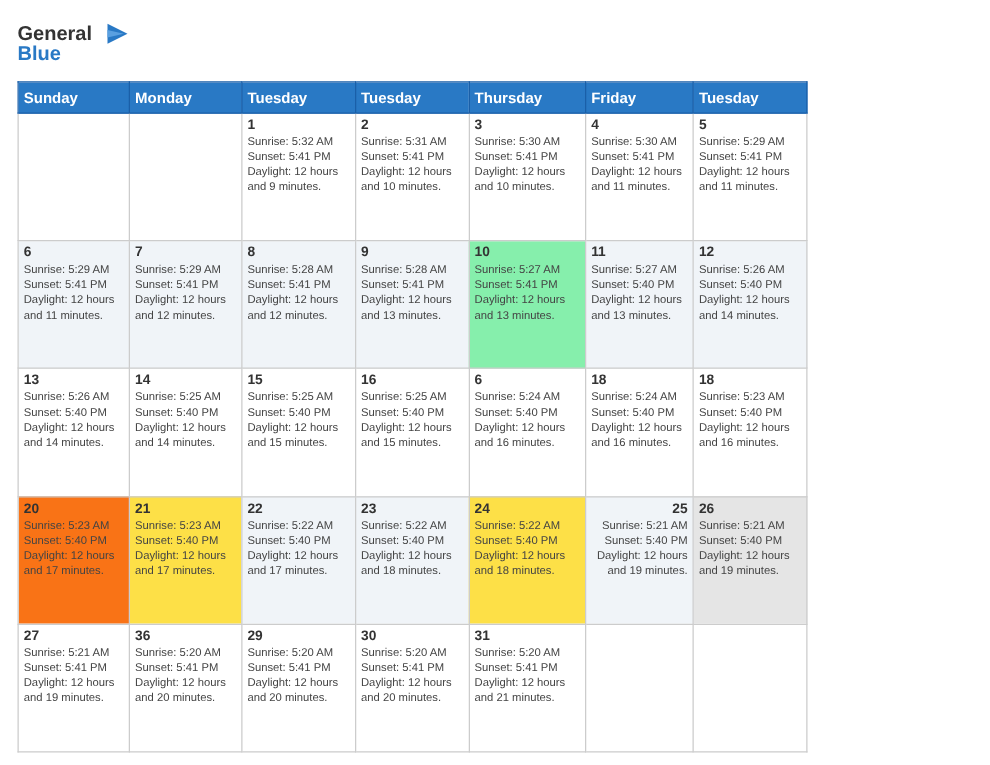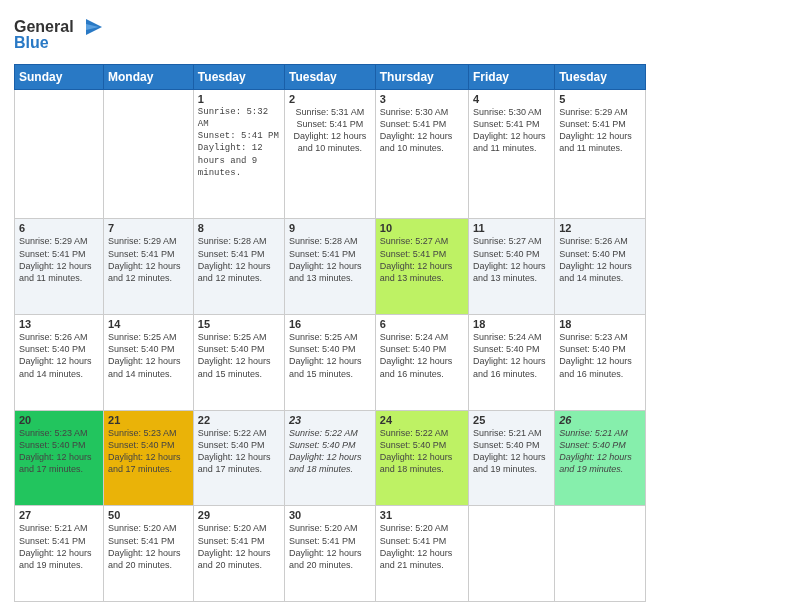--- a/index.html
+++ b/index.html
@@ -118,27 +118,27 @@
           <th>Friday</th>
           <th>Tuesday</th>
         </tr>
     </thead>
     <tbody id="calendar-body">
     <tr>
           <td class="empty-cell"></td>
           <td class="empty-cell"></td>
           <td>
             <span class="day-number">1</span>
-            <div class="day-info" style="white-space: pre-line; font-family: Liberation Mono, monospace;">Sunrise: 5:32 AM
+            <div class="day-info" style="white-space: pre-line;">Sunrise: 5:32 AM
 Sunset: 5:41 PM
 Daylight: 12 hours and 9 minutes.</div>
           </td>
           <td>
             <span class="day-number">2</span>
-            <div class="day-info" style="white-space: pre-line; text-align: center;">Sunrise: 5:31 AM
+            <div class="day-info" style="white-space: pre-line;">Sunrise: 5:31 AM
 Sunset: 5:41 PM
 Daylight: 12 hours and 10 minutes.</div>
           </td>
           <td>
             <span class="day-number">3</span>
             <div class="day-info" style="white-space: pre-line;">Sunrise: 5:30 AM
 Sunset: 5:41 PM
 Daylight: 12 hours and 10 minutes.</div>
           </td>
           <td>
@@ -172,21 +172,21 @@
             <div class="day-info" style="white-space: pre-line;">Sunrise: 5:28 AM
 Sunset: 5:41 PM
 Daylight: 12 hours and 12 minutes.</div>
           </td>
           <td style="background: rgb(240, 244, 248);">
             <span class="day-number">9</span>
             <div class="day-info" style="white-space: pre-line;">Sunrise: 5:28 AM
 Sunset: 5:41 PM
 Daylight: 12 hours and 13 minutes.</div>
           </td>
-          <td style="background: #bef264;">
+          <td style="background: #86efac;">
             <span class="day-number">10</span>
             <div class="day-info" style="white-space: pre-line;">Sunrise: 5:27 AM
 Sunset: 5:41 PM
 Daylight: 12 hours and 13 minutes.</div>
           </td>
           <td style="background: rgb(240, 244, 248);">
             <span class="day-number">11</span>
             <div class="day-info" style="white-space: pre-line;">Sunrise: 5:27 AM
 Sunset: 5:40 PM
 Daylight: 12 hours and 13 minutes.</div>
@@ -236,72 +236,72 @@
 Daylight: 12 hours and 16 minutes.</div>
           </td>
           <td>
             <span class="day-number">18</span>
             <div class="day-info" style="white-space: pre-line;">Sunrise: 5:23 AM
 Sunset: 5:40 PM
 Daylight: 12 hours and 16 minutes.</div>
           </td>
         </tr>
         <tr>
-          <td style="background: #22c55e;">
+          <td style="background: #f97316;">
             <span class="day-number">20</span>
             <div class="day-info" style="white-space: pre-line;">Sunrise: 5:23 AM
 Sunset: 5:40 PM
 Daylight: 12 hours and 17 minutes.</div>
           </td>
-          <td style="background: #eab308;">
+          <td style="background: #fde047;">
             <span class="day-number">21</span>
             <div class="day-info" style="white-space: pre-line;">Sunrise: 5:23 AM
 Sunset: 5:40 PM
 Daylight: 12 hours and 17 minutes.</div>
           </td>
           <td style="background: rgb(240, 244, 248);">
             <span class="day-number">22</span>
             <div class="day-info" style="white-space: pre-line;">Sunrise: 5:22 AM
 Sunset: 5:40 PM
 Daylight: 12 hours and 17 minutes.</div>
           </td>
-          <td style="background: rgb(240, 244, 248); font-style: italic;">
+          <td style="background: rgb(240, 244, 248);">
             <span class="day-number">23</span>
             <div class="day-info" style="white-space: pre-line;">Sunrise: 5:22 AM
 Sunset: 5:40 PM
 Daylight: 12 hours and 18 minutes.</div>
           </td>
-          <td style="background: #bef264;">
+          <td style="background: #fde047;">
             <span class="day-number">24</span>
             <div class="day-info" style="white-space: pre-line;">Sunrise: 5:22 AM
 Sunset: 5:40 PM
 Daylight: 12 hours and 18 minutes.</div>
           </td>
-          <td style="background: rgb(240, 244, 248);">
+          <td style="background: rgb(240, 244, 248); text-align: right;">
             <span class="day-number">25</span>
             <div class="day-info" style="white-space: pre-line;">Sunrise: 5:21 AM
 Sunset: 5:40 PM
 Daylight: 12 hours and 19 minutes.</div>
           </td>
-          <td style="background: #86efac; font-style: italic;">
+          <td style="background: #e5e5e5;">
             <span class="day-number">26</span>
             <div class="day-info" style="white-space: pre-line;">Sunrise: 5:21 AM
 Sunset: 5:40 PM
 Daylight: 12 hours and 19 minutes.</div>
           </td>
         </tr>
         <tr>
           <td>
             <span class="day-number">27</span>
             <div class="day-info" style="white-space: pre-line;">Sunrise: 5:21 AM
 Sunset: 5:41 PM
 Daylight: 12 hours and 19 minutes.</div>
           </td>
           <td>
-            <span class="day-number">50</span>
+            <span class="day-number">36</span>
             <div class="day-info" style="white-space: pre-line;">Sunrise: 5:20 AM
 Sunset: 5:41 PM
 Daylight: 12 hours and 20 minutes.</div>
           </td>
           <td>
             <span class="day-number">29</span>
             <div class="day-info" style="white-space: pre-line;">Sunrise: 5:20 AM
 Sunset: 5:41 PM
 Daylight: 12 hours and 20 minutes.</div>
           </td>

